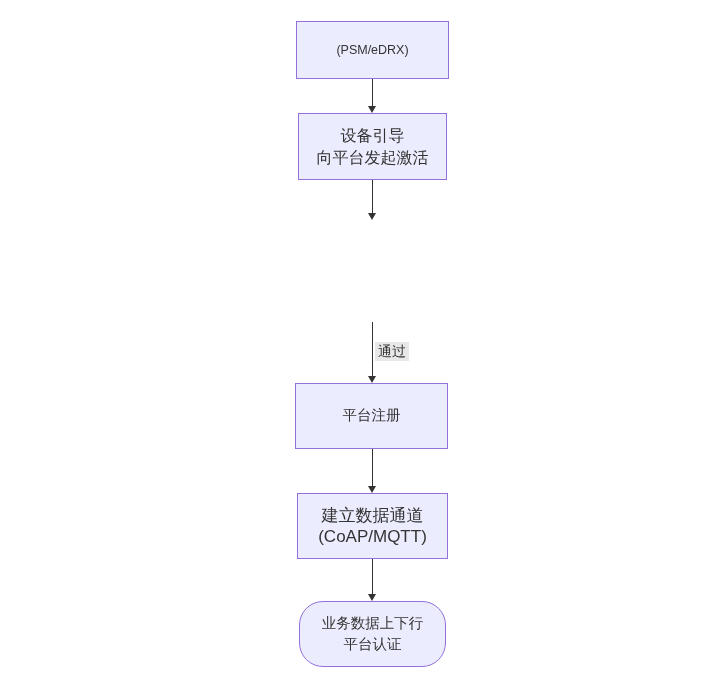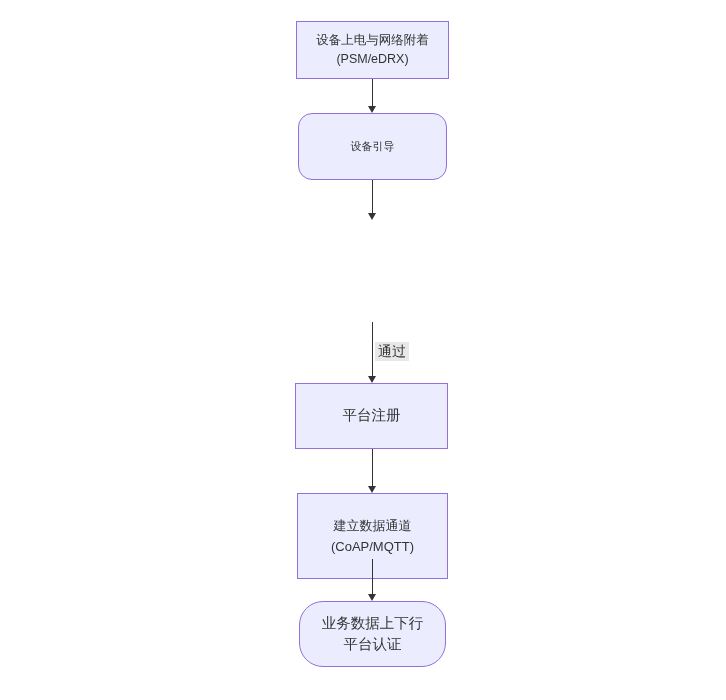--- a/index.html
+++ b/index.html
@@ -22,23 +22,23 @@
     border: 1px solid var(--node-border, #9370db);
     display: flex;
     flex-direction: column;
     justify-content: center;
     align-items: center;
     text-align: center;
     box-sizing: border-box;
   }
   .node .line { white-space: nowrap; }
   .n1 { left: 296px; top: 21px;  width: 153px; height: 58px; font-size: 12.5px; line-height: 19px; }
-  .n2 { left: 298px; top: 113px; width: 149px; height: 67px; font-size: 11px; line-height: 21.5px; border-radius: 14px; }
+  .n2 { left: 298px; top: 113px; width: 149px; height: 67px; font-size: 16px; line-height: 21.5px; }
   .n4 { left: 295px; top: 383px; width: 153px; height: 66px; font-size: 14.5px; line-height: 21.5px; gap: 33px; }
-  .n5 { left: 297px; top: 493px; width: 151px; height: 86px; font-size: 13px; line-height: 21.5px; }
+  .n5 { left: 297px; top: 493px; width: 151px; height: 66px; font-size: 17px; line-height: 21.5px; }
   .n6 { left: 299px; top: 601px; width: 147px; height: 66px; font-size: 14.5px; line-height: 21.5px; border-radius: 24px; }
 
   .diamond-wrap {
     position: absolute;
     left: 322px; top: 221px;
     width: 101px; height: 101px;
   }
   .diamond-shape {
     position: absolute;
     left: 50%; top: 50%;
@@ -95,31 +95,31 @@
     padding: 1px 3px;
     white-space: nowrap;
   }
 </style>
 </head>
 <body>
 
 <div class="canvas">
 
   <div class="node n1">
-    <div class="line">设备上电与网络附着</div>
     <div class="line">(PSM/eDRX)</div>
   </div>
 
   <div class="edge e1">
     <div class="shaft"></div>
     <div class="head"></div>
   </div>
 
   <div class="node n2">
     <div class="line">设备引导</div>
+    <div class="line">向平台发起激活</div>
   </div>
 
   <div class="edge e2">
     <div class="shaft"></div>
     <div class="head"></div>
   </div>
 
 
   <div class="edge e3">
     <div class="shaft"></div>

